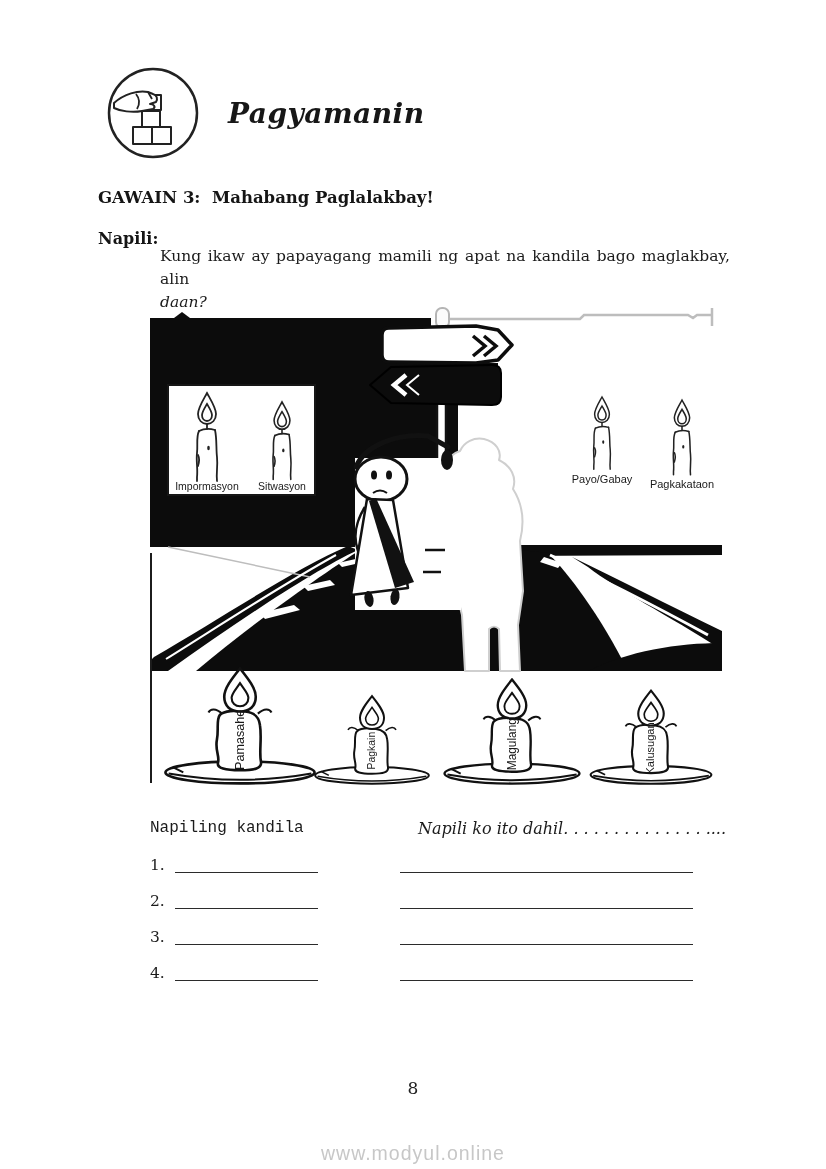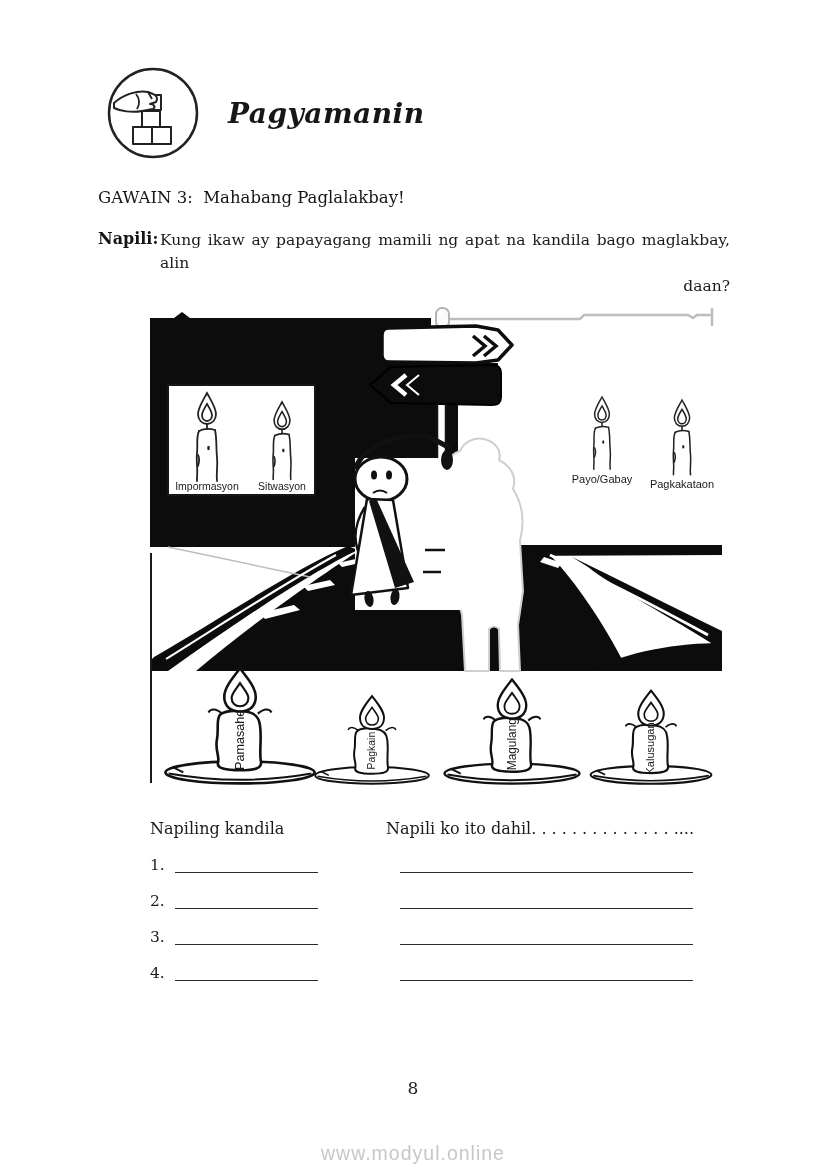--- a/index.html
+++ b/index.html
@@ -1,24 +1,24 @@
 <!DOCTYPE html>
 <html><head>
 <meta charset="utf-8">
 <style>
   html,body{margin:0;padding:0;background:#ffffff;}
   .page{position:relative;width:826px;height:1169px;background:#fff;overflow:hidden;
         font-family:"DejaVu Serif", serif;color:#111;}
   .abs{position:absolute;}
   .page-title{font-size:28px;font-weight:bold;font-style:italic;letter-spacing:.5px;color:#171717;}
-  .activity-heading{font-size:16.5px;font-weight:normal;white-space:pre-wrap;color:#151515;}
+  .activity-heading{font-size:16.5px;font-weight:bold;white-space:pre-wrap;color:#151515;}
   .panuto-label{font-size:16px;font-weight:bold;color:#151515;}
-  .panuto-text{width:570px;font-size:15.5px;line-height:23px;color:#1b1b1b;}
+  .panuto-text{width:570px;font-size:15.5px;line-height:23px;color:#1b1b1b;margin-top:16px;}
   .jline{display:block;text-align:justify;text-align-last:justify;}
-  .lline{display:block;text-align:right;}
+  .lline{display:block;text-align:left;font-style:italic;}
   .ans-header{font-size:16px;color:#1b1b1b;white-space:pre-wrap;}
   .row-number{font-size:15.5px;color:#1b1b1b;}
   .blank-line{height:14px;border-bottom:1.6px solid #2b2b2b;}
   .page-number{left:0;width:826px;text-align:center;font-size:17px;color:#222;}
   .watermark{left:0;width:826px;text-align:center;font-family:"Liberation Sans",sans-serif;
              font-size:19.5px;letter-spacing:1px;color:#c7c7c7;margin-top:26px;}
   svg{overflow:visible;display:block;}
   svg text{font-family:"Liberation Sans",sans-serif;fill:#1a1a1a;}
 </style>
 </head>
@@ -174,22 +174,22 @@
       <text transform="rotate(-90 80 74)" x="80" y="78" text-anchor="middle" font-size="12.5">Magulang</text>
     </g>
   </svg>
   <svg class="abs" style="left:571px;top:668px;" width="160" height="126" viewBox="0 0 160 126">
     <g transform="translate(80 117) scale(0.85) translate(-80 -117)">
       <use href="#optCandle"></use>
       <text transform="rotate(-90 80 74)" x="80" y="78" text-anchor="middle" font-size="13">Kalusugan</text>
     </g>
   </svg>
 
-  <div class="abs ans-header" style="left:150px;top:819px;">Napiling kandila</div>
-  <div class="abs ans-header" style="left:386px;top:819px;">Napili ko ito dahil. . . . . . . . . . . . . . ....</div>
+  <div class="abs ans-header" style="left:150px;top:819px;font-family:Liberation Mono, monospace;">Napiling kandila</div>
+  <div class="abs ans-header" style="left:418px;top:819px;font-style:italic;">Napili ko ito dahil. . . . . . . . . . . . . . ....</div>
 
   <div class="abs row-number" style="left:150px;top:856px;">1.</div>
   <div class="abs blank-line" style="left:175px;top:858px;width:143px;"></div>
   <div class="abs blank-line" style="left:400px;top:858px;width:293px;"></div>
 
   <div class="abs row-number" style="left:150px;top:892px;">2.</div>
   <div class="abs blank-line" style="left:175px;top:894px;width:143px;"></div>
   <div class="abs blank-line" style="left:400px;top:894px;width:293px;"></div>
 
   <div class="abs row-number" style="left:150px;top:928px;">3.</div>

